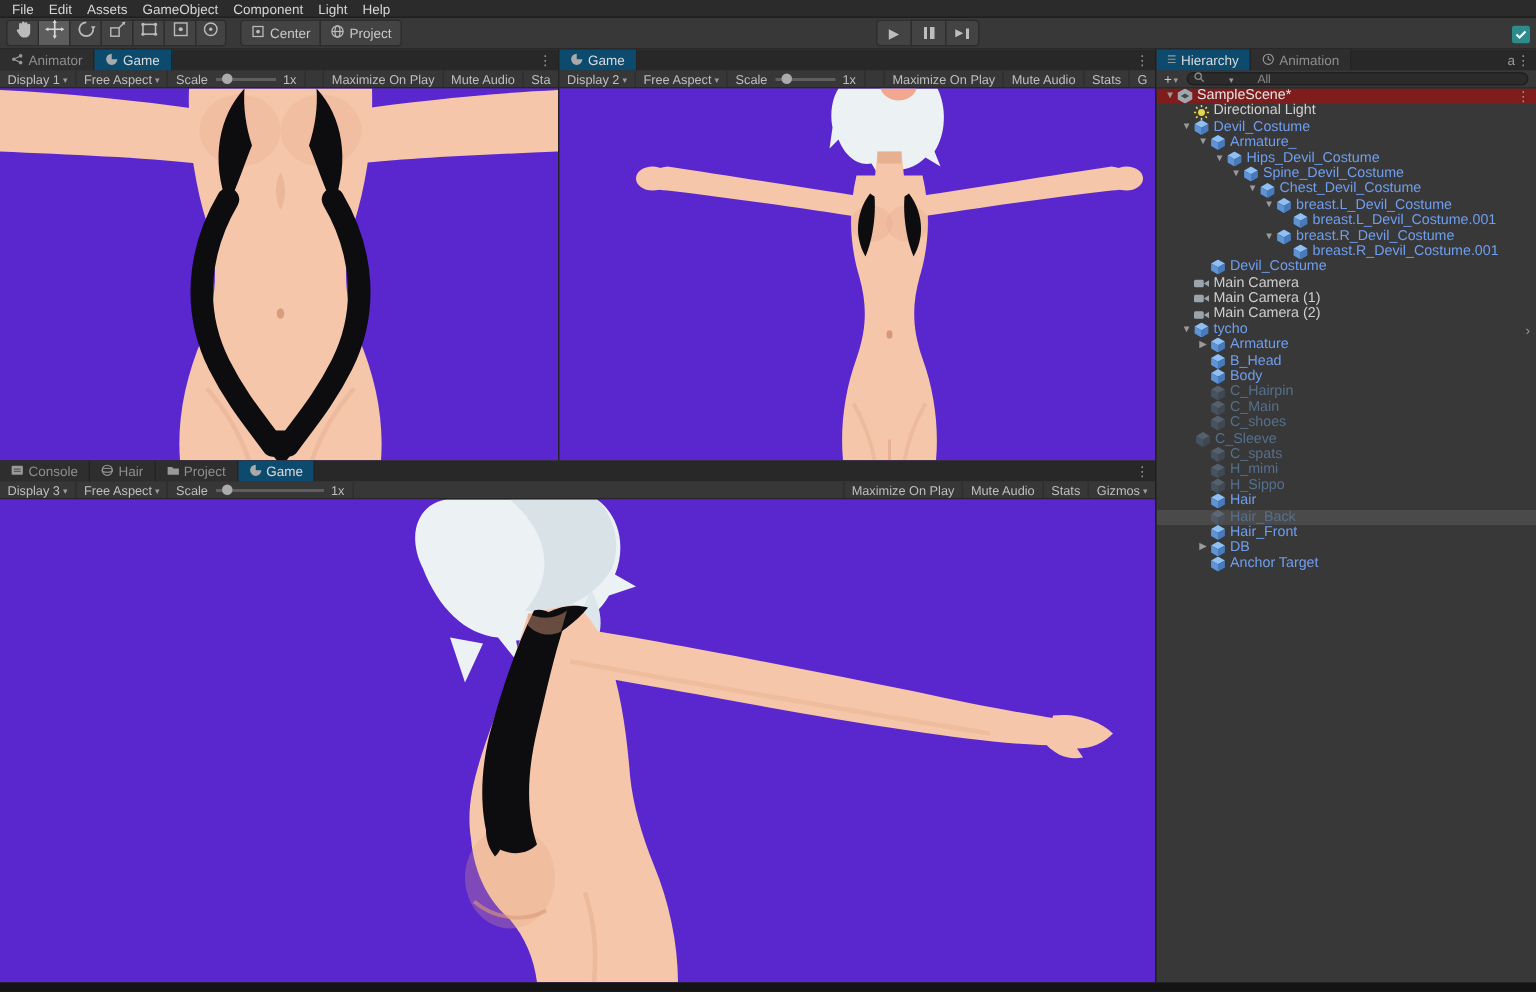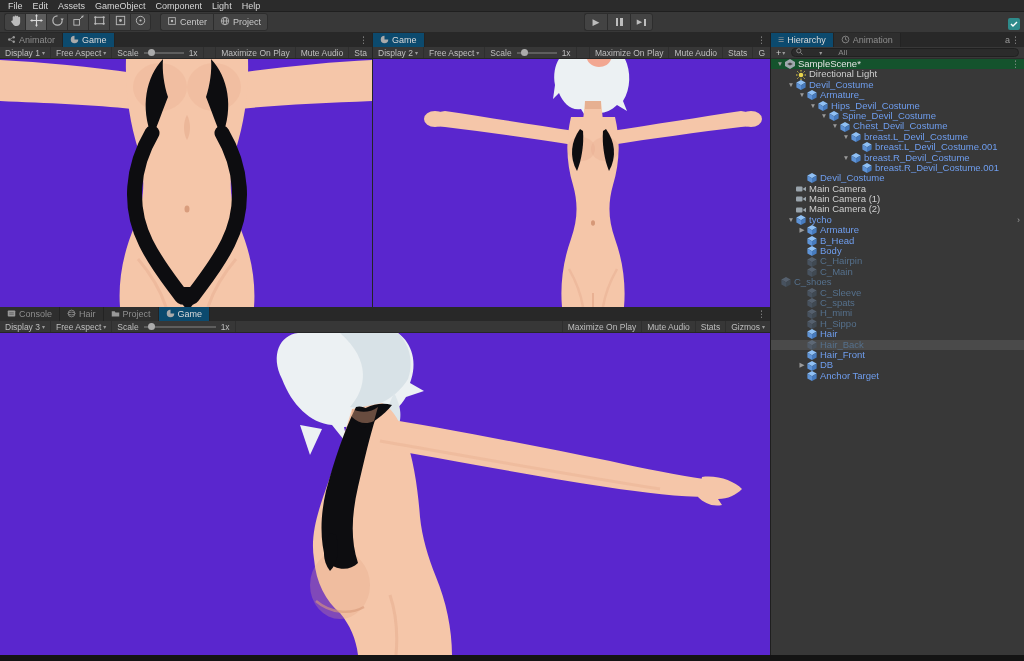--- a/index.html
+++ b/index.html
@@ -68,21 +68,21 @@
 
   
   .hier-bar{position:absolute;top:14px;left:0;right:0;height:12px;background:#383838;
     border-bottom:1px solid #2c2c2c;display:flex;align-items:center;font-size:9px;color:#cccccc;}
   .plus-btn{padding:0 3px 0 5px;display:flex;align-items:center;gap:1px;height:100%;}
   .searchbox{flex:1;margin:1px 5px 1px 3px;height:9px;background:#2b2b2b;border:1px solid #202020;
     border-radius:5px;display:flex;align-items:center;padding:0 4px;gap:16px;color:#8a8a8a;font-size:8px;}
   .htree{position:absolute;top:26px;left:0;right:0;bottom:0;overflow:hidden;}
   .hrow{height:10.4px;line-height:10.4px;display:flex;align-items:center;position:relative;
     color:#cfcfcf;font-size:9.5px;white-space:nowrap;}
-  .hrow.header{background:#14532d;color:#e4e4e4;}
+  .hrow.header{background:#7f1d1d;color:#e4e4e4;}
   .hrow.selected{background:#4a4a4a;}
   .hrow.prefab .hlabel{color:#6f9eef;}
   .hrow.muted .hlabel{color:#55708c;}
   .hrow.muted .hicon{opacity:.55;}
   .harrow{width:10px;flex:none;text-align:center;font-size:6.5px;color:#9a9a9a;}
   .hicon{width:10px;height:10px;flex:none;margin-right:3px;display:inline-flex;}
   .hicon svg{width:10px;height:10px;}
   .htrail{position:absolute;right:4px;color:#9a9a9a;font-size:9px;}
 </style>
 </head>
@@ -649,32 +649,32 @@
           <span class="harrow"></span>
           <span class="hicon">
             <svg viewBox="0 0 10 10">
               <path d="M5 0 9.6 2.6 5 5.2 .4 2.6Z" fill="#6E829B"></path>
               <path d="M5 5.2 9.6 2.6 9.6 7.4 5 10Z" fill="#475769"></path>
               <path d="M.4 2.6 5 5.2 5 10 .4 7.4Z" fill="#55687F"></path>
             </svg>
           </span>
           <span class="hlabel">C_Main</span>
         </div>
-        <div class="hrow muted" style="">
+        <div class="hrow muted" style="padding-left: 26px;">
           <span class="harrow"></span>
           <span class="hicon">
             <svg viewBox="0 0 10 10">
               <path d="M5 0 9.6 2.6 5 5.2 .4 2.6Z" fill="#6E829B"></path>
               <path d="M5 5.2 9.6 2.6 9.6 7.4 5 10Z" fill="#475769"></path>
               <path d="M.4 2.6 5 5.2 5 10 .4 7.4Z" fill="#55687F"></path>
             </svg>
           </span>
           <span class="hlabel">C_shoes</span>
         </div>
-        <div class="hrow muted" style="padding-left: 26px;">
+        <div class="hrow muted" style="padding-left: 16px;">
           <span class="harrow"></span>
           <span class="hicon">
             <svg viewBox="0 0 10 10">
               <path d="M5 0 9.6 2.6 5 5.2 .4 2.6Z" fill="#6E829B"></path>
               <path d="M5 5.2 9.6 2.6 9.6 7.4 5 10Z" fill="#475769"></path>
               <path d="M.4 2.6 5 5.2 5 10 .4 7.4Z" fill="#55687F"></path>
             </svg>
           </span>
           <span class="hlabel">C_Sleeve</span>
         </div>

